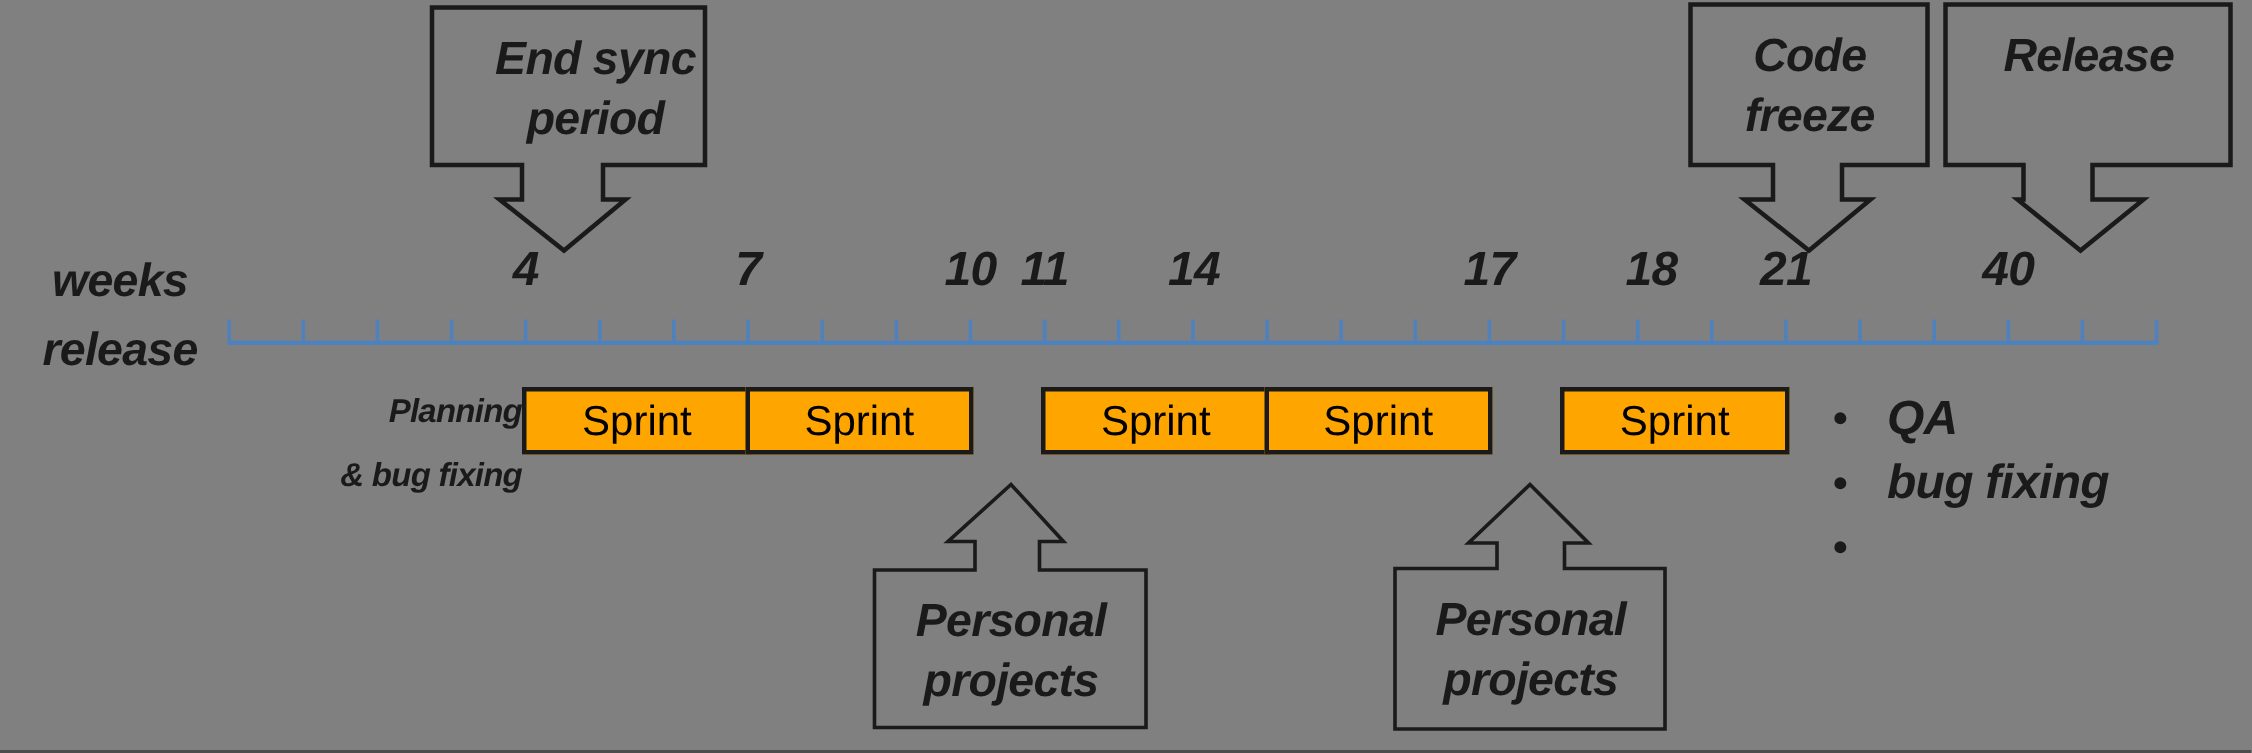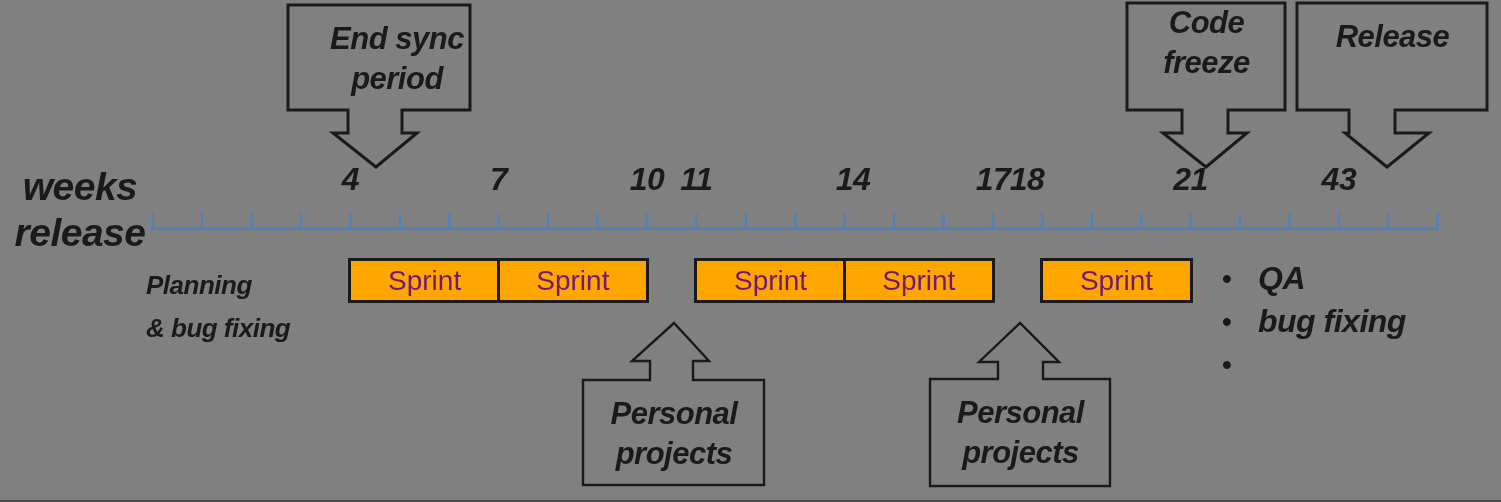--- a/index.html
+++ b/index.html
@@ -4,41 +4,41 @@
 <style>
   html,body{margin:0;padding:0;background:#808080;}
   #stage{
     position:relative;width:1501px;height:502px;background:#808080;overflow:hidden;
     font-family:"Liberation Sans","DejaVu Sans",sans-serif;color:#1a1a1a;
   }
   .bi{font-weight:bold;font-style:italic;}
   #timeline-svg{position:absolute;left:0;top:0;width:1501px;height:502px;}
   .axis-label{
     position:absolute;left:0;top:164px;width:160px;text-align:center;
-    font-size:39px;line-height:46px;letter-spacing:-0.5px;
+    font-size:31px;line-height:46px;letter-spacing:-0.5px;
   }
   .phase-label{
-    position:absolute;left:146px;top:264px;width:202px;text-align:left;
-    font-size:26px;line-height:43px;letter-spacing:-0.5px;
+    position:absolute;left:146px;top:252px;width:202px;text-align:right;
+    font-size:22px;line-height:43px;letter-spacing:-0.5px;
   }
   .week-label{
     position:absolute;top:161px;transform:translateX(-50%);
     font-size:32px;font-weight:bold;font-style:italic;letter-spacing:-0.5px;
   }
   .sprint{
     position:absolute;top:258px;height:45px;box-sizing:border-box;
     border:3px solid #1a1a1a;display:flex;align-items:center;justify-content:center;
-    font-size:28px;color:#701a75;font-weight:normal;font-style:normal;
+    font-size:28px;color:#000000;font-weight:normal;font-style:normal;
   }
   .callout-label{
     position:absolute;text-align:center;font-size:31px;font-weight:bold;font-style:italic;
     line-height:40px;letter-spacing:-0.5px;
   }
   .co-endsync{left:288px;top:5px;width:218px;padding-top:14px;}
-  .co-codefreeze{left:1127px;top:3px;width:159px;}
+  .co-codefreeze{left:1127px;top:3px;width:159px;padding-top:14px;}
   .co-release{left:1297px;top:3px;width:191px;padding-top:14px;}
   .co-pp1{left:583px;top:380px;width:182px;padding-top:14px;}
   .co-pp2{left:930px;top:379px;width:181px;padding-top:14px;}
   #bullets{
     position:absolute;left:1222px;top:257px;width:232px;margin:0;padding:0;list-style:none;
   }
   #bullets li{
     display:flex;font-size:32px;font-weight:bold;font-style:italic;
     line-height:43px;letter-spacing:-0.5px;
   }
@@ -132,23 +132,23 @@
       <li>
         <span class="dot">•</span>
       </li>
     </ul>
 
   <div class="bottom-edge"></div>
 <div class="week-label" style="left: 350.48px;">4</div>
     <div class="week-label" style="left: 498.74px;">7</div>
     <div class="week-label" style="left: 647px; font-style: italic;">10</div>
     <div class="week-label" style="left: 696.42px;">11</div>
-    <div class="week-label" style="left: 853px;">14</div>
+    <div class="week-label" style="left: 796px;">14</div>
     <div class="week-label" style="left: 992.94px;">17</div>
-    <div class="week-label" style="left: 1027px;">18</div>
+    <div class="week-label" style="left: 1101px;">18</div>
     <div class="week-label" style="left: 1190.62px;">21</div>
-    <div class="week-label" style="left: 1338.88px;">43</div>
+    <div class="week-label" style="left: 1338.88px;">40</div>
     <div class="sprint" style="left: 348.48px; width: 152.26px; background: rgb(255, 165, 0);">Sprint</div>
     <div class="sprint" style="left: 496.74px; width: 152.26px; background: rgb(255, 165, 0);">Sprint</div>
     <div class="sprint" style="left: 694.42px; width: 152.26px; background: rgb(255, 165, 0);">Sprint</div>
     <div class="sprint" style="left: 842.68px; width: 152.26px; background: rgb(255, 165, 0);">Sprint</div>
     <div class="sprint" style="left: 1040.36px; width: 152.26px; background: rgb(255, 165, 0);">Sprint</div>
   </div>
 
 </body></html>

